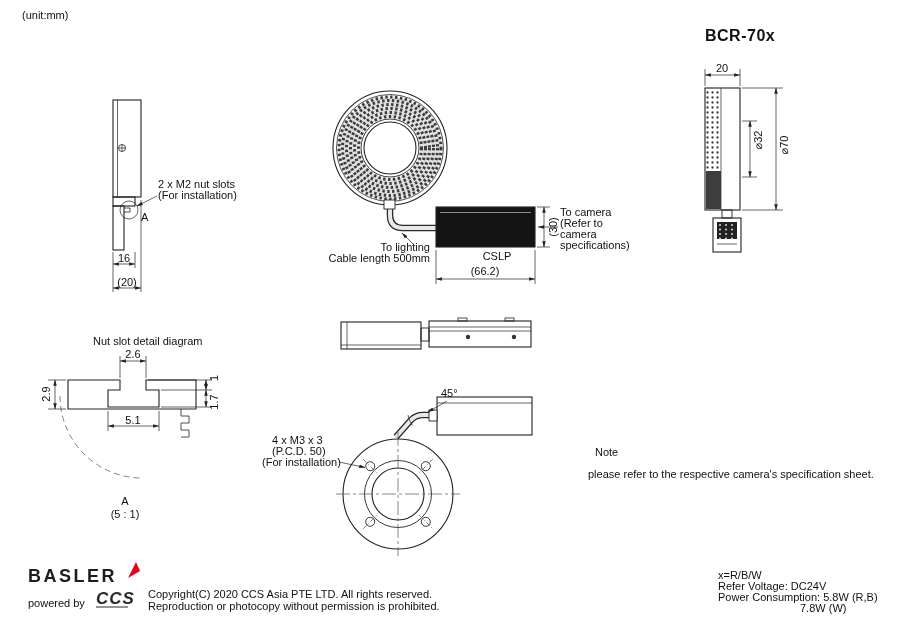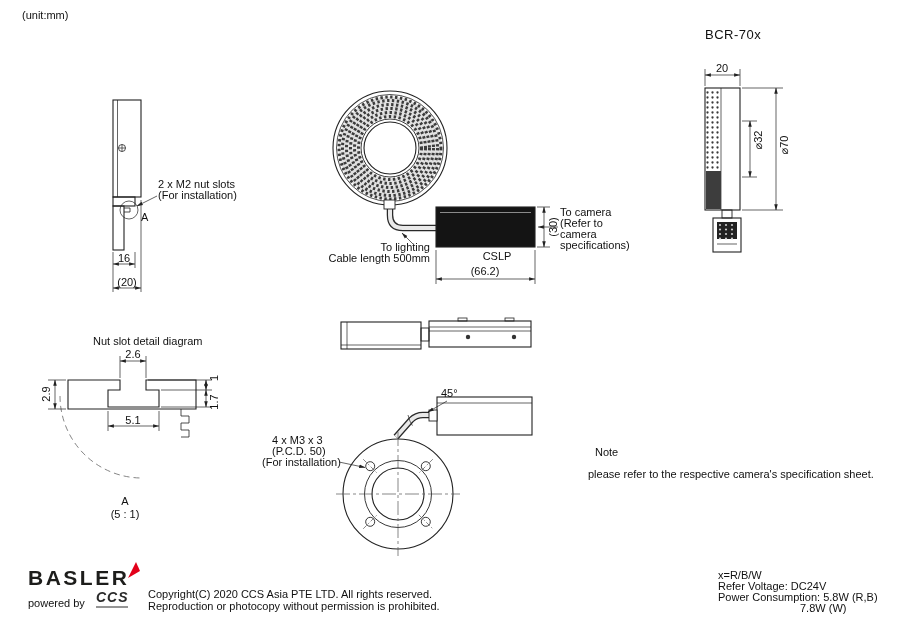--- a/index.html
+++ b/index.html
@@ -6,23 +6,23 @@
   html,body { background:#fff; }
   .sheet {
     position:relative; width:888px; height:636px; background:#ffffff;
     font-family:"Liberation Sans", sans-serif; color:#111; overflow:hidden;
   }
   svg.art { position:absolute; left:0; top:0; }
   .lbl { position:absolute; font-size:11px; line-height:1; white-space:nowrap; color:#111; }
   .c { transform:translateX(-50%); }
   .r { transform:translateX(-100%); }
   .v { transform:translate(-50%,-50%) rotate(-90deg); transform-origin:center; }
-  .model { font-size:13px; letter-spacing:0.5px; }
-  .basler { font-size:21px; font-weight:bold; letter-spacing:2.5px; color:#1d1d1b; }
-  .ccs { font-size:14px; font-weight:bold; font-style:italic; letter-spacing:1px; color:#2a2a2a; }
+  .model { font-size:16px; letter-spacing:0.5px;font-weight:bold; }
+  .basler { font-size:18px; font-weight:bold; letter-spacing:2.5px; color:#1d1d1b; }
+  .ccs { font-size:17px; font-weight:bold; font-style:italic; letter-spacing:1px; color:#2a2a2a; }
 </style>
 </head>
 <body>
 
 <div class="sheet">
 
   <svg class="art" width="900" height="636" viewBox="0 0 900 636">
     <defs>
       <marker id="ar" viewBox="0 0 10 10" refX="9.3" refY="5" markerWidth="9" markerHeight="9" orient="auto-start-reverse">
         <path d="M0,2.2 L10,5 L0,7.8 Z" fill="#222" stroke="none"></path>

